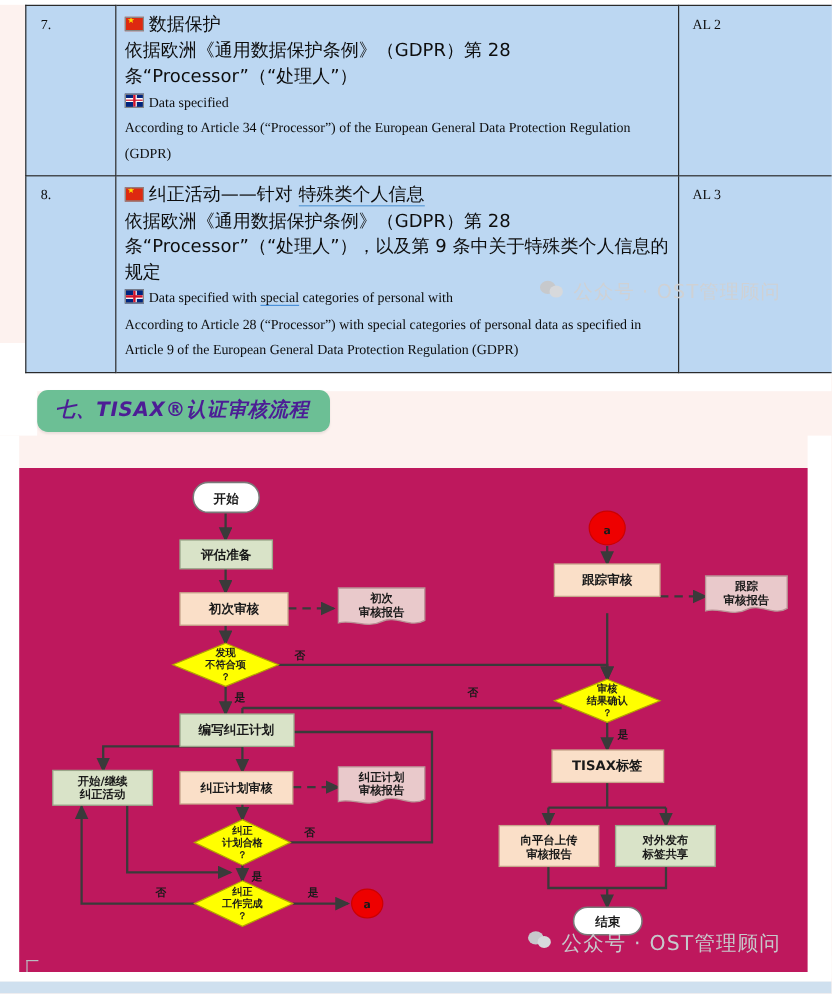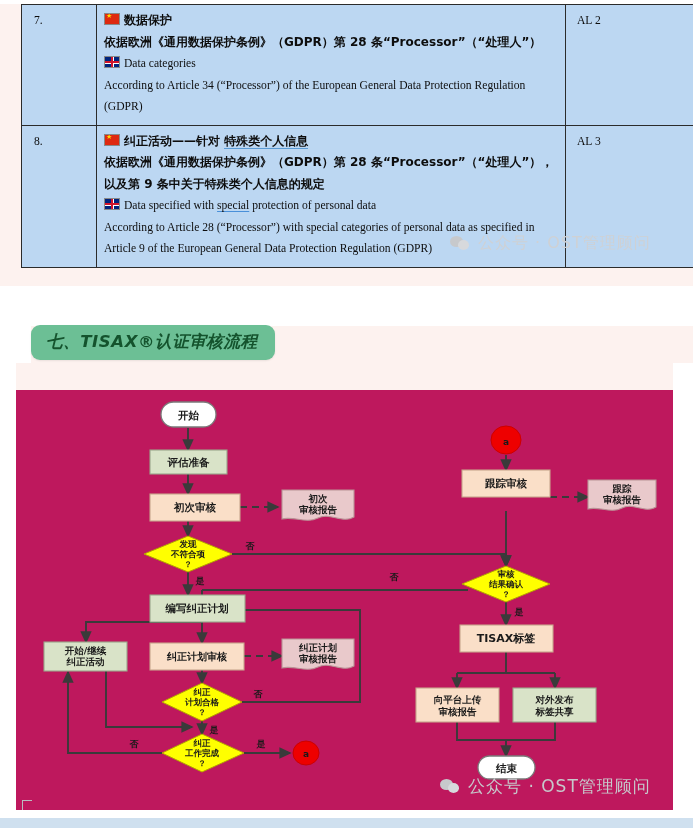--- a/index.html
+++ b/index.html
@@ -59,29 +59,29 @@
     text-decoration:underline;
     text-decoration-color:#4a90d9;
     text-decoration-style:solid;
     text-underline-offset:2px;
     margin-top:31px;
   }
   .u-dot{
     border-bottom:1.5px solid #5b9bd5;
     padding-bottom:0px;
   }
-  .cjk{font-family:"DejaVu Sans","Liberation Sans",sans-serif;font-size:12px;font-weight:bold;}
+  .cjk{font-family:"DejaVu Sans","Liberation Sans",sans-serif;font-size:15px;}
 
   
   #section-heading{
     position:absolute;left:31px;top:325px;
     background:#6cbf95;
     border-radius:9px 9px 9px 9px;
     padding:6px 17px 7px 15px;
-    color:#14532d;
+    color:#4c1d95;
     font-family:"DejaVu Sans","Liberation Sans",sans-serif;
     font-style:italic;font-weight:bold;
     font-size:16.5px;letter-spacing:0.6px;
     white-space:nowrap;
     box-shadow:0 1px 2px rgba(0,0,0,0.08);
   }
 
   
   #flow-panel{
     position:absolute;left:16px;top:390px;width:657px;height:420px;
@@ -97,21 +97,21 @@
     paint-order:stroke;
   }
   .lbl-yn{
     font-family:"DejaVu Sans","Liberation Sans",sans-serif;
     font-weight:bold;font-size:9px;fill:#1a1a1a;text-anchor:middle;
   }
 
   
   .watermark{
     position:absolute;
-    display:flex;align-items:center;gap:7px;
+    display:flex;gap:7px;
     color:#c7c9cc;
     font-family:"DejaVu Sans","Liberation Sans",sans-serif;
     font-size:17px;letter-spacing:1px;
     pointer-events:none;
     white-space:nowrap;
   }
   #watermark-top{left:450px;top:233px;font-size:16px;color:#cfd1d4;}
   #watermark-bottom{left:440px;top:775px;}
   .wechat-glyph{
     display:inline-block;width:21px;height:17px;position:relative;
@@ -136,31 +136,31 @@
 <div class="white-strip" style="left:0;top:796px;width:693px;height:22px;"></div>
 <div class="white-strip" style="left:673px;top:363px;width:20px;height:452px;"></div>
 
 <table id="doc-table">
   <tbody>
     <tr>
       <td class="col-num">7.</td>
       <td class="col-body">
         <div class="flagline cjk"><span class="flag flag-cn"></span><span>数据保护</span></div>
         <div class="cjk">依据欧洲《通用数据保护条例》（GDPR）第 28 条“Processor”（“处理人”）</div>
-        <div class="flagline"><span class="flag flag-uk"><i></i><em></em></span><span>Data categories</span></div>
+        <div class="flagline"><span class="flag flag-uk"><i></i><em></em></span><span>Data specified</span></div>
         <div>According to Article 34 (“Processor”) of the European General Data Protection Regulation (GDPR)</div>
       </td>
       <td class="col-al">AL 2</td>
     </tr>
     <tr>
       <td class="col-num">8.</td>
       <td class="col-body">
         <div class="flagline cjk"><span class="flag flag-cn"></span><span>纠正活动——针对 </span><span class="u-dot">特殊类个人信息</span></div>
         <div class="cjk">依据欧洲《通用数据保护条例》（GDPR）第 28 条“Processor”（“处理人”），以及第 9 条中关于特殊类个人信息的规定</div>
-        <div class="flagline"><span class="flag flag-uk"><i></i><em></em></span><span>Data specified with </span><span class="u-spell">special</span><span> protection of personal data</span></div>
+        <div class="flagline"><span class="flag flag-uk"><i></i><em></em></span><span>Data specified with </span><span class="u-spell">special</span><span> categories of personal with</span></div>
         <div>According to Article 28 (“Processor”) with special categories of personal data as specified in Article 9 of the European General Data Protection Regulation (GDPR)</div>
       </td>
       <td class="col-al">AL 3</td>
     </tr>
   </tbody>
 </table>
 
 <div class="watermark" id="watermark-top">
   <span class="wechat-glyph">
       <span class="b1"></span>

